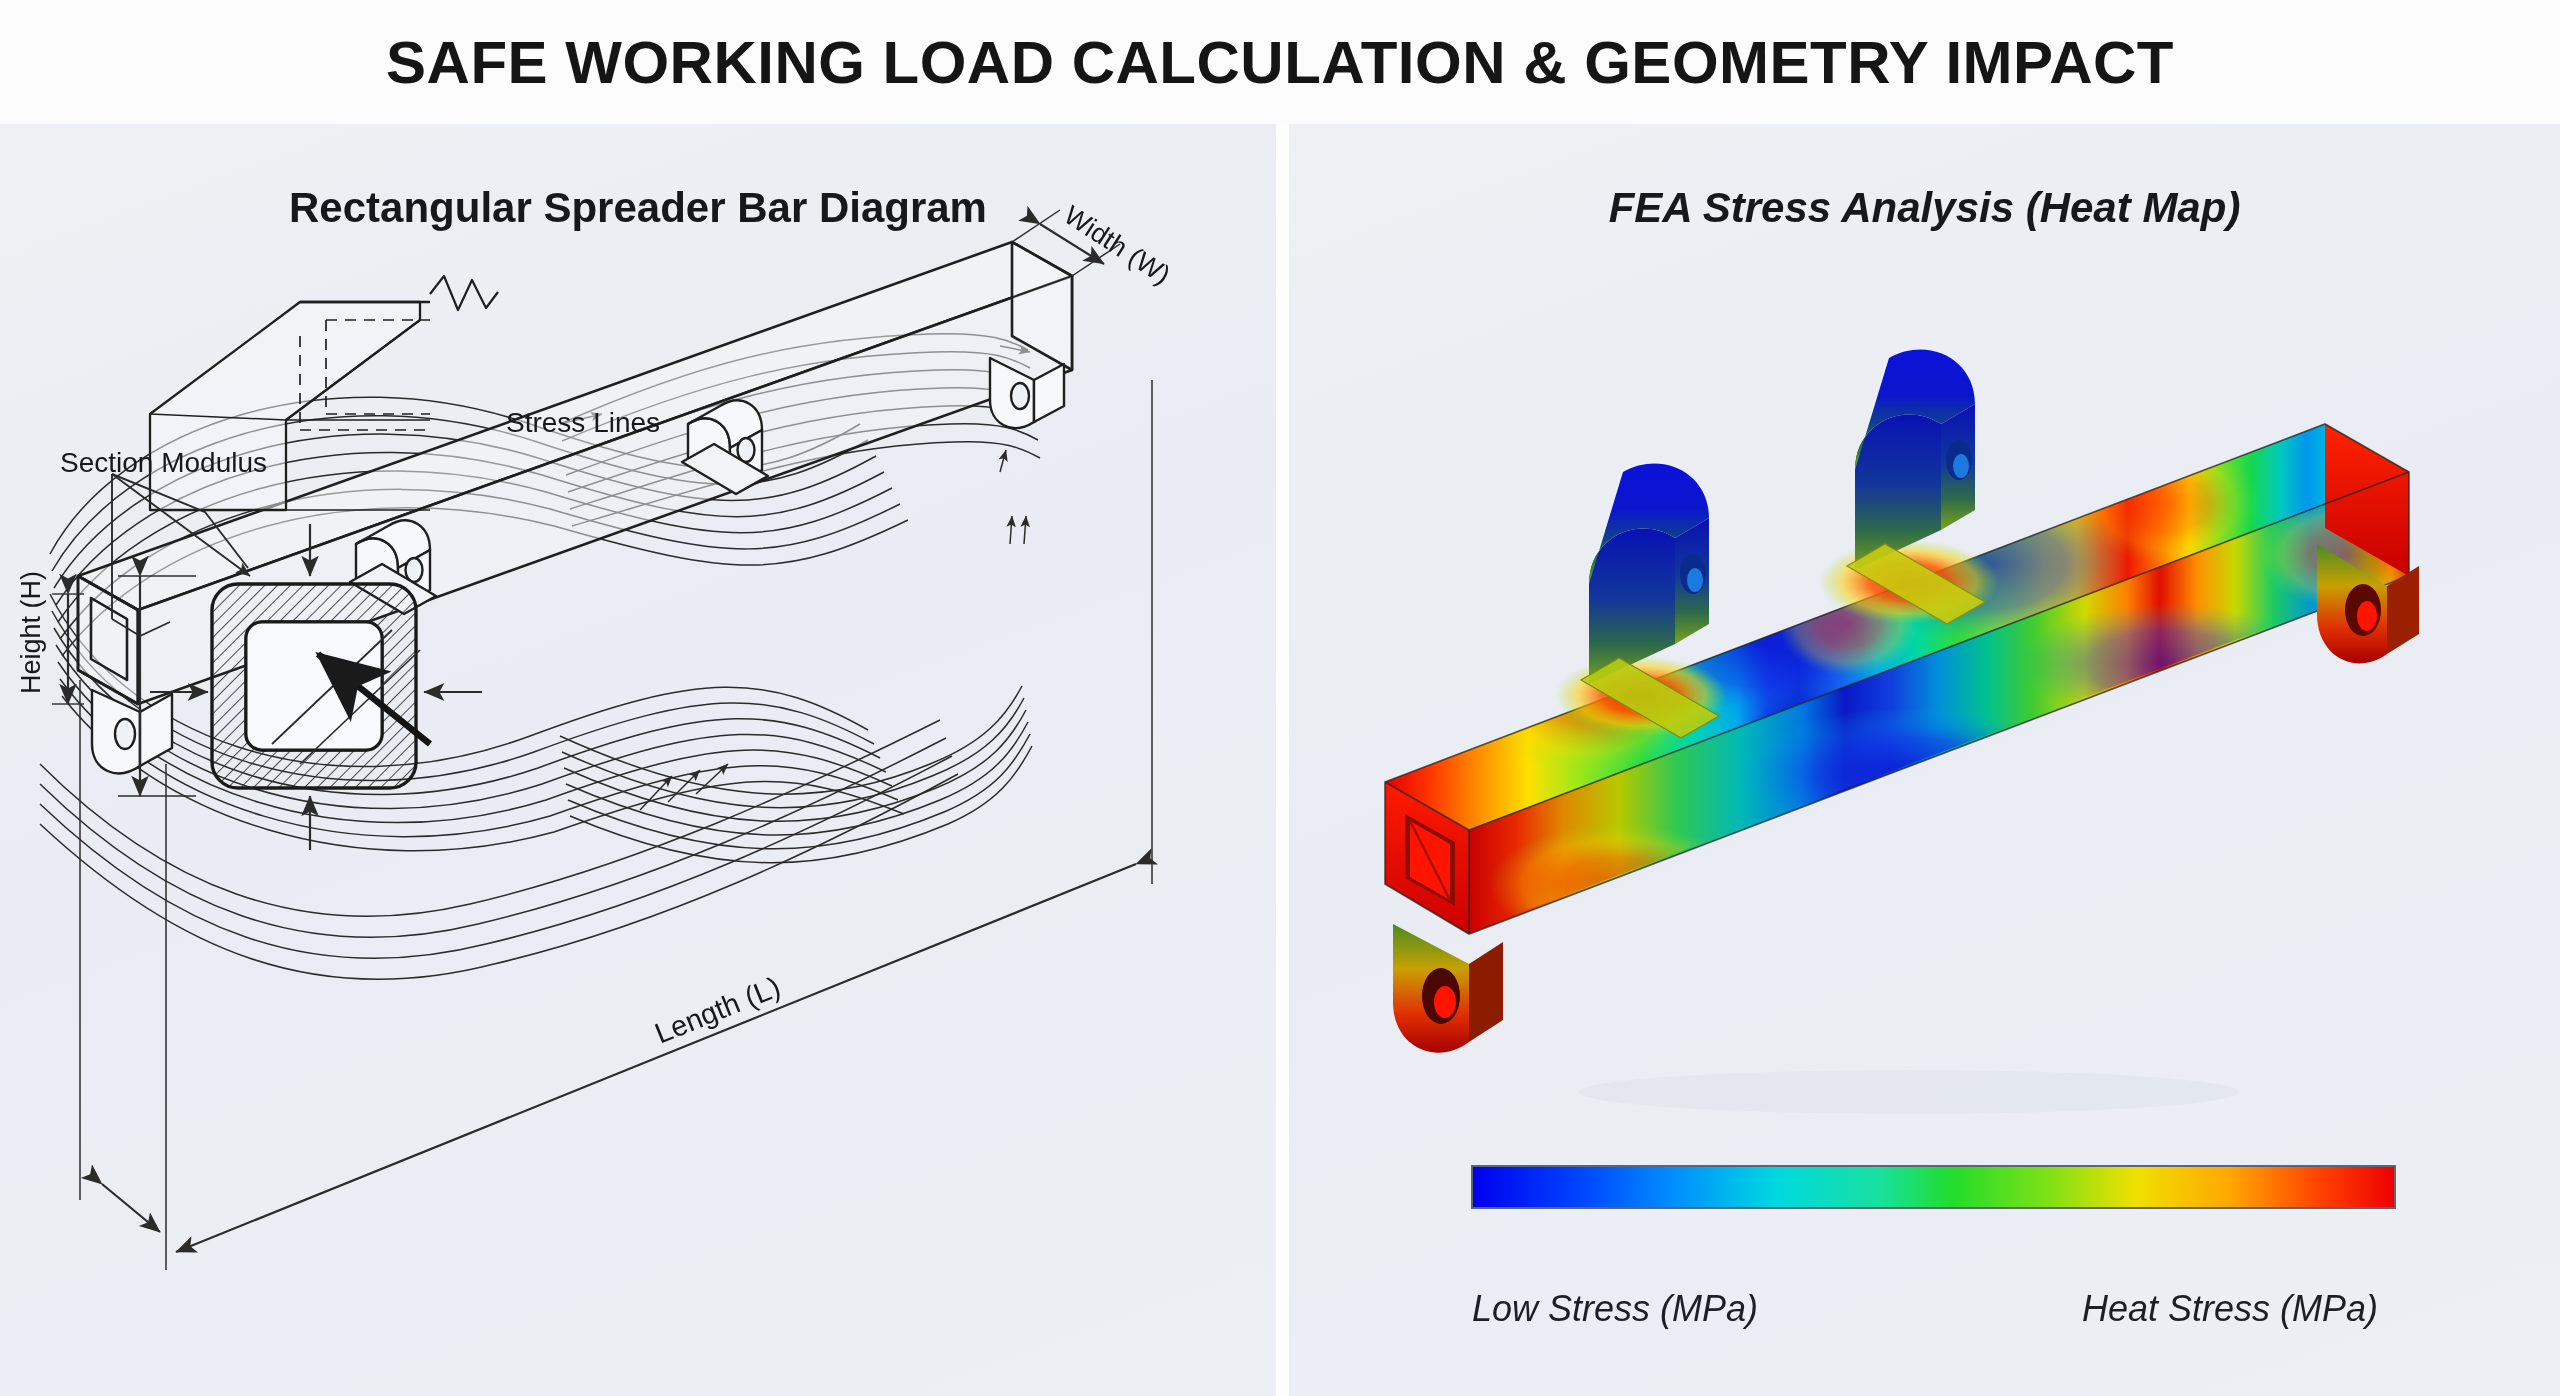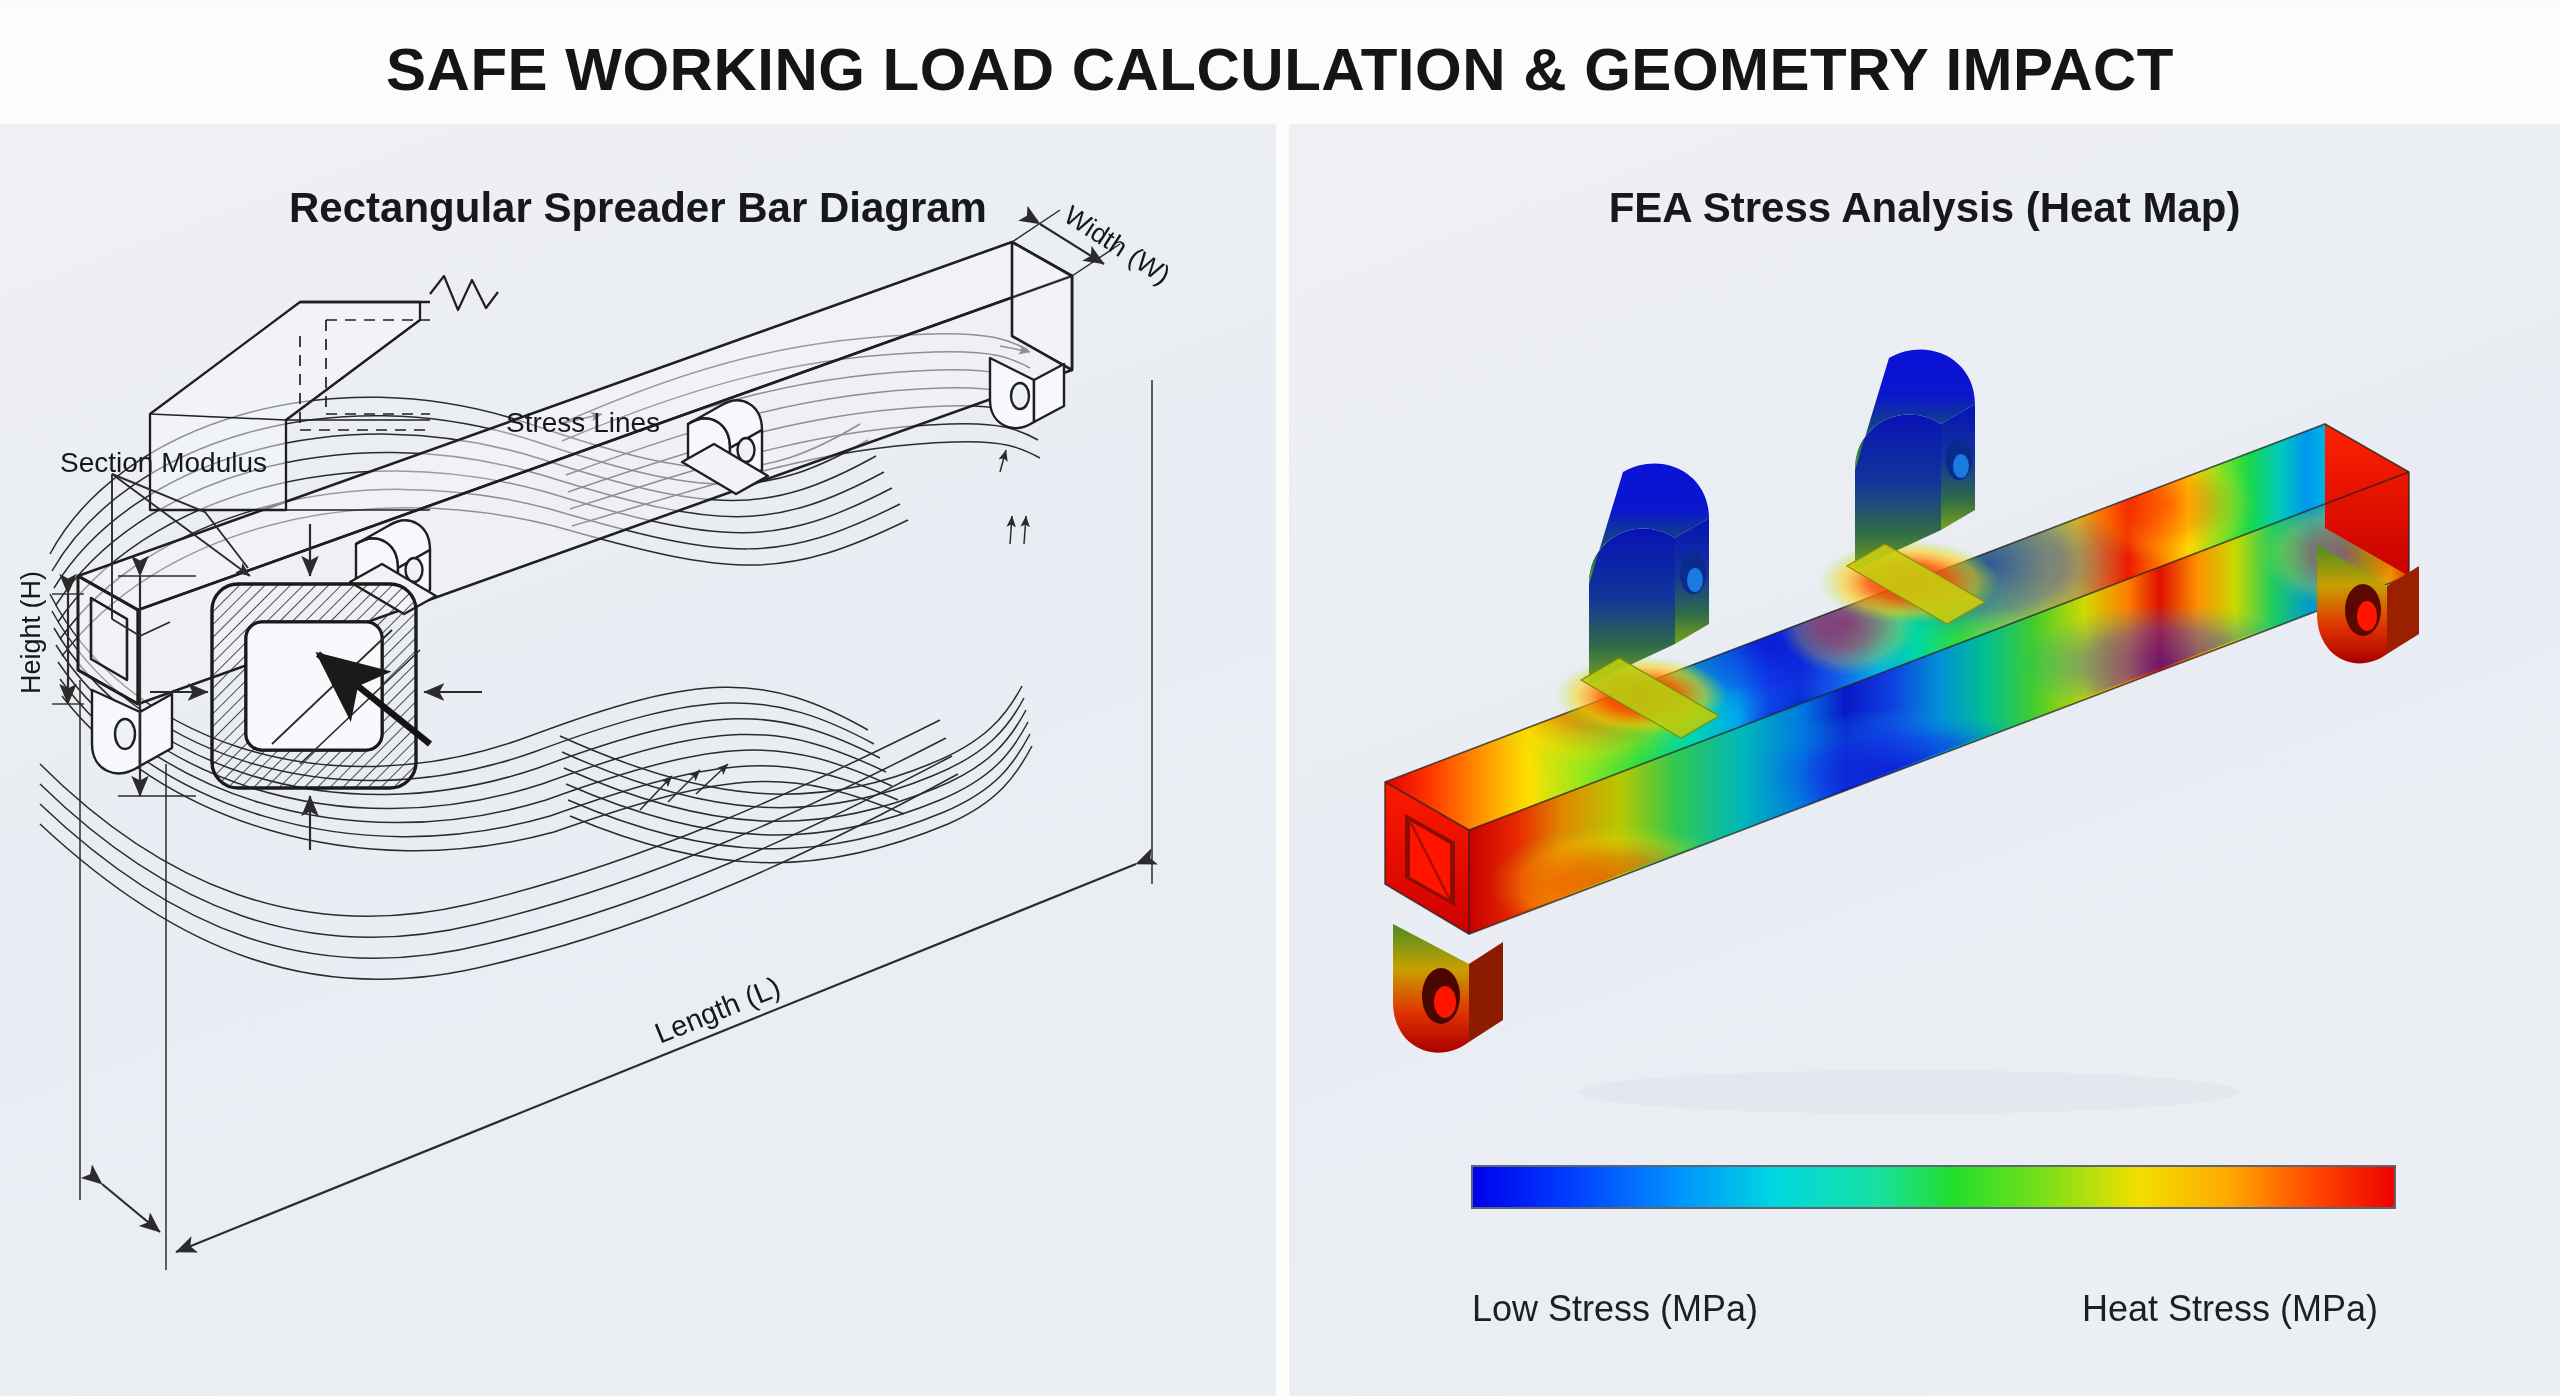--- a/index.html
+++ b/index.html
@@ -8,21 +8,21 @@
     background:#fbfbfc;
     font-family:"Liberation Sans", sans-serif;
     -webkit-font-smoothing:antialiased;
   }
   .page{position:relative;width:2560px;height:1396px;background:#fbfbfc;}
 
   
   .header{
     position:absolute;left:0;top:0;width:2560px;height:124px;
     background:#fcfcfd;
-    display:flex;align-items:center;justify-content:center;margin-top:7px;
+    display:flex;align-items:center;justify-content:center;
   }
   .header h1{
     margin:0;
     font-size:60px;
     font-weight:bold;
     letter-spacing:0.5px;
     color:#151515;
     font-family:"Liberation Sans", sans-serif;
     white-space:nowrap;
   }
@@ -31,21 +31,21 @@
   .panels{position:absolute;left:0;top:124px;width:2560px;height:1272px;}
   .panel{
     position:absolute;top:0;height:1272px;
     background:linear-gradient(160deg,#eef0f4 0%,#e9ecf2 45%,#eceff4 100%);
   }
   .panel-left{left:0;width:1276px;}
   .panel-divider{
     position:absolute;left:1276px;top:0;width:13px;height:1272px;
     background:#fdfdfb;
   }
-  .panel-right{left:1289px;width:1271px;}
+  .panel-right{left:1289px;width:1271px;font-style:italic;}
 
   .panel-title{
     position:absolute;top:60px;left:0;width:100%;
     text-align:center;
     font-size:42px;font-weight:bold;color:#16181b;
     font-family:"Liberation Sans", sans-serif;
     white-space:nowrap;
   }
 
   .art{position:absolute;left:0;top:0;width:100%;height:100%;}

